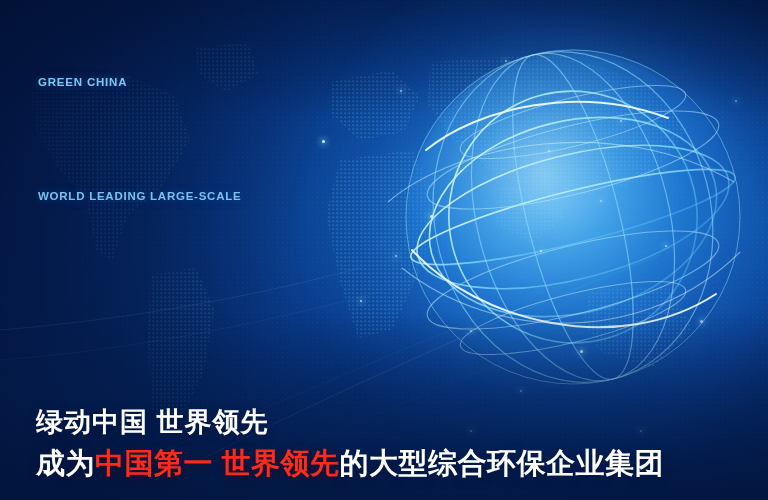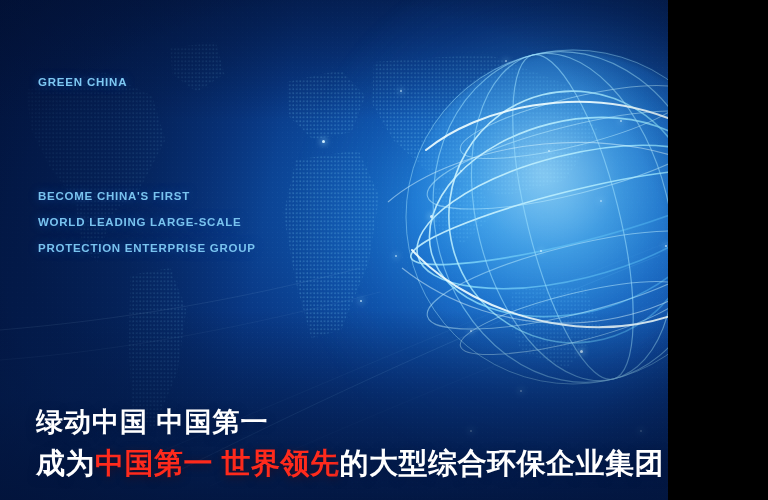--- a/index.html
+++ b/index.html
@@ -2,21 +2,21 @@
 <html><head>
 <meta charset="utf-8">
 <style>
   html, body {
     margin: 0;
     padding: 0;
     background: #000;
   }
   #stage {
     position: relative;
-    width: 668px;
+    width: 768px;
     height: 500px;
     overflow: hidden;
     font-family: "Liberation Sans", sans-serif;
     background: #0a3a86;
   }
 
   
   .bg-base {
     position: absolute;
     inset: 0;
@@ -291,24 +291,22 @@
   </div>
 
   <div class="bg-vignette"></div>
   <div class="bg-bottom-shade"></div>
 
   <div class="eng-top">
     <div>GREEN CHINA</div>
   </div>
 
   <div class="eng-mid">
-    <div>BECOME CHINA'S FIRST</div>
     <div>WORLD LEADING LARGE-SCALE</div>
-    <div>PROTECTION ENTERPRISE GROUP</div>
-  </div>
-
-  <div class="headline">绿动中国 中国第一</div>
+  </div>
+
+  <div class="headline">绿动中国 世界领先</div>
 
   <div class="subline">
     <span>成为</span><span class="hl">中国第一 世界领先</span><span>的大型综合环保企业集团</span>
   </div>
 
 </div>
 
 </body></html>

